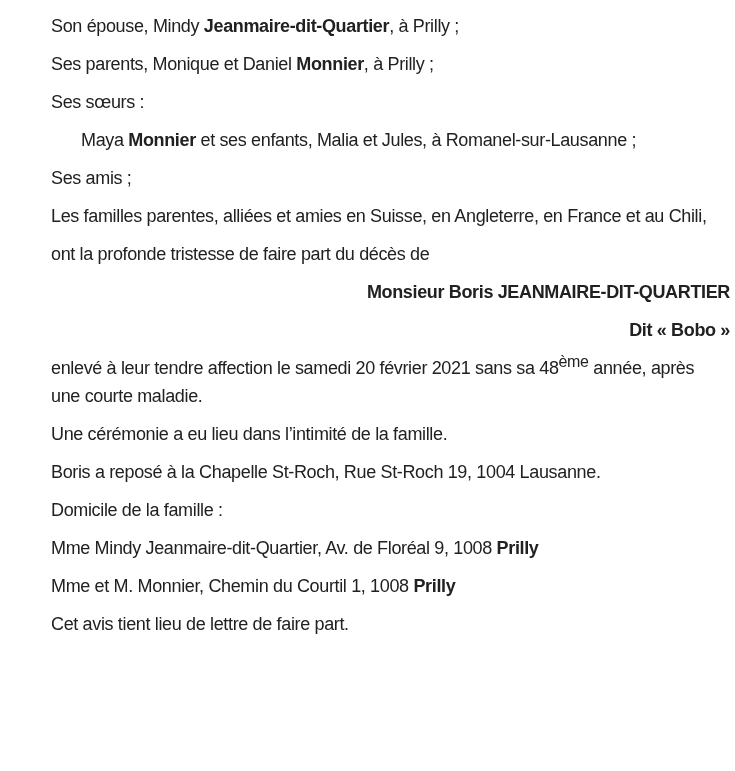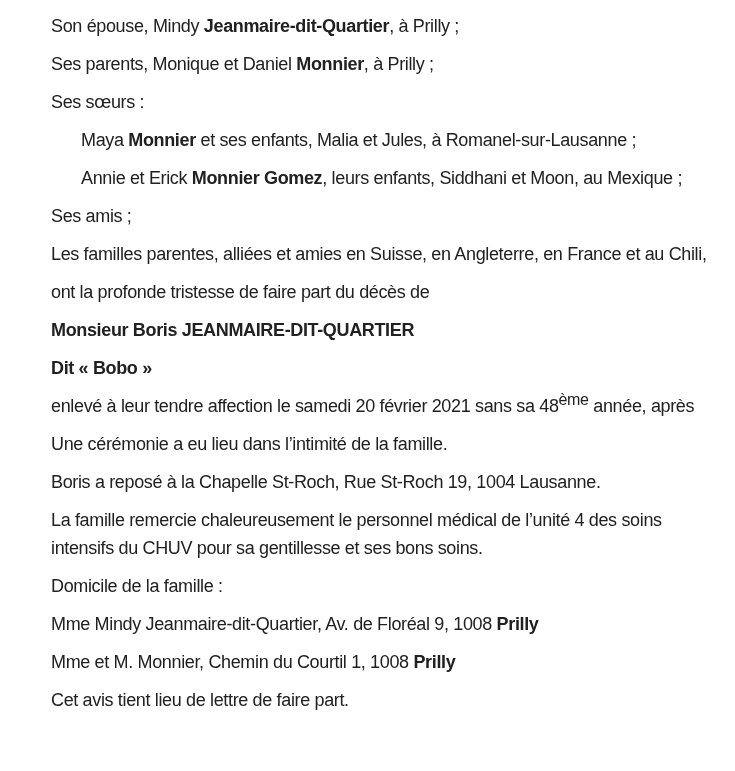--- a/index.html
+++ b/index.html
@@ -27,21 +27,21 @@
     font-size: 18px;
     line-height: 28px;
     letter-spacing: -0.35px;
     white-space: nowrap;
   }
   .para.wrap2 { white-space: normal; }
   .para .ln { display: block; }
   .indent { padding-left: 30px; }
   .bold { font-weight: 700; }
   .heading {
-    text-align: left;
+    text-align: right;
     font-weight: 700;
     white-space: nowrap;
   }
   .centered { }
   sup.ord {
     font-size: 16px;
     vertical-align: super;
     line-height: 0;
   }
 </style>
@@ -51,44 +51,40 @@
 <div class="page">
 
   <p class="para"><span>Son épouse, Mindy </span><span class="bold">Jeanmaire-dit-Quartier</span><span>, à Prilly ;</span></p>
 
   <p class="para"><span>Ses parents, Monique et Daniel </span><span class="bold">Monnier</span><span>, à Prilly ;</span></p>
 
   <p class="para"><span>Ses sœurs :</span></p>
 
   <p class="para indent"><span>Maya </span><span class="bold">Monnier</span><span> et ses enfants, Malia et Jules, à Romanel-sur-Lausanne ;</span></p>
 
-  <p class="para indent"><span>Annie et Erick </span><span class="bold">Monnier Gomez</span><span>, leurs enfants, Siddhani et Moon, au Mexique ;</span></p>
 
   <p class="para"><span>Ses amis ;</span></p>
 
   <p class="para"><span>Les familles parentes, alliées et amies en Suisse, en Angleterre, en France et au Chili,</span></p>
 
   <p class="para"><span>ont la profonde tristesse de faire part du décès de</span></p>
 
   <p class="para heading">Monsieur Boris JEANMAIRE-DIT-QUARTIER</p>
 
   <p class="para heading">Dit « Bobo »</p>
 
   <p class="para wrap2">
     <span class="ln"><span>enlevé à leur tendre affection le samedi 20 février 2021 sans sa 48</span><sup class="ord">ème</sup><span> année, après</span></span>
+    <span class="ln">une courte maladie.</span>
   </p>
 
   <p class="para"><span>Une cérémonie a eu lieu dans l’intimité de la famille.</span></p>
 
   <p class="para"><span>Boris a reposé à la Chapelle St-Roch, Rue St-Roch 19, 1004 Lausanne.</span></p>
 
-  <p class="para wrap2">
-    <span class="ln">La famille remercie chaleureusement le personnel médical de l’unité 4 des soins</span>
-    <span class="ln">intensifs du CHUV pour sa gentillesse et ses bons soins.</span>
-  </p>
 
   <p class="para"><span>Domicile de la famille :</span></p>
 
   <p class="para"><span>Mme Mindy Jeanmaire-dit-Quartier, Av. de Floréal 9, 1008 </span><span class="bold">Prilly</span></p>
 
   <p class="para"><span>Mme et M. Monnier, Chemin du Courtil 1, 1008 </span><span class="bold">Prilly</span></p>
 
   <p class="para centered"><span>Cet avis tient lieu de lettre de faire part.</span></p>
 
 </div>

